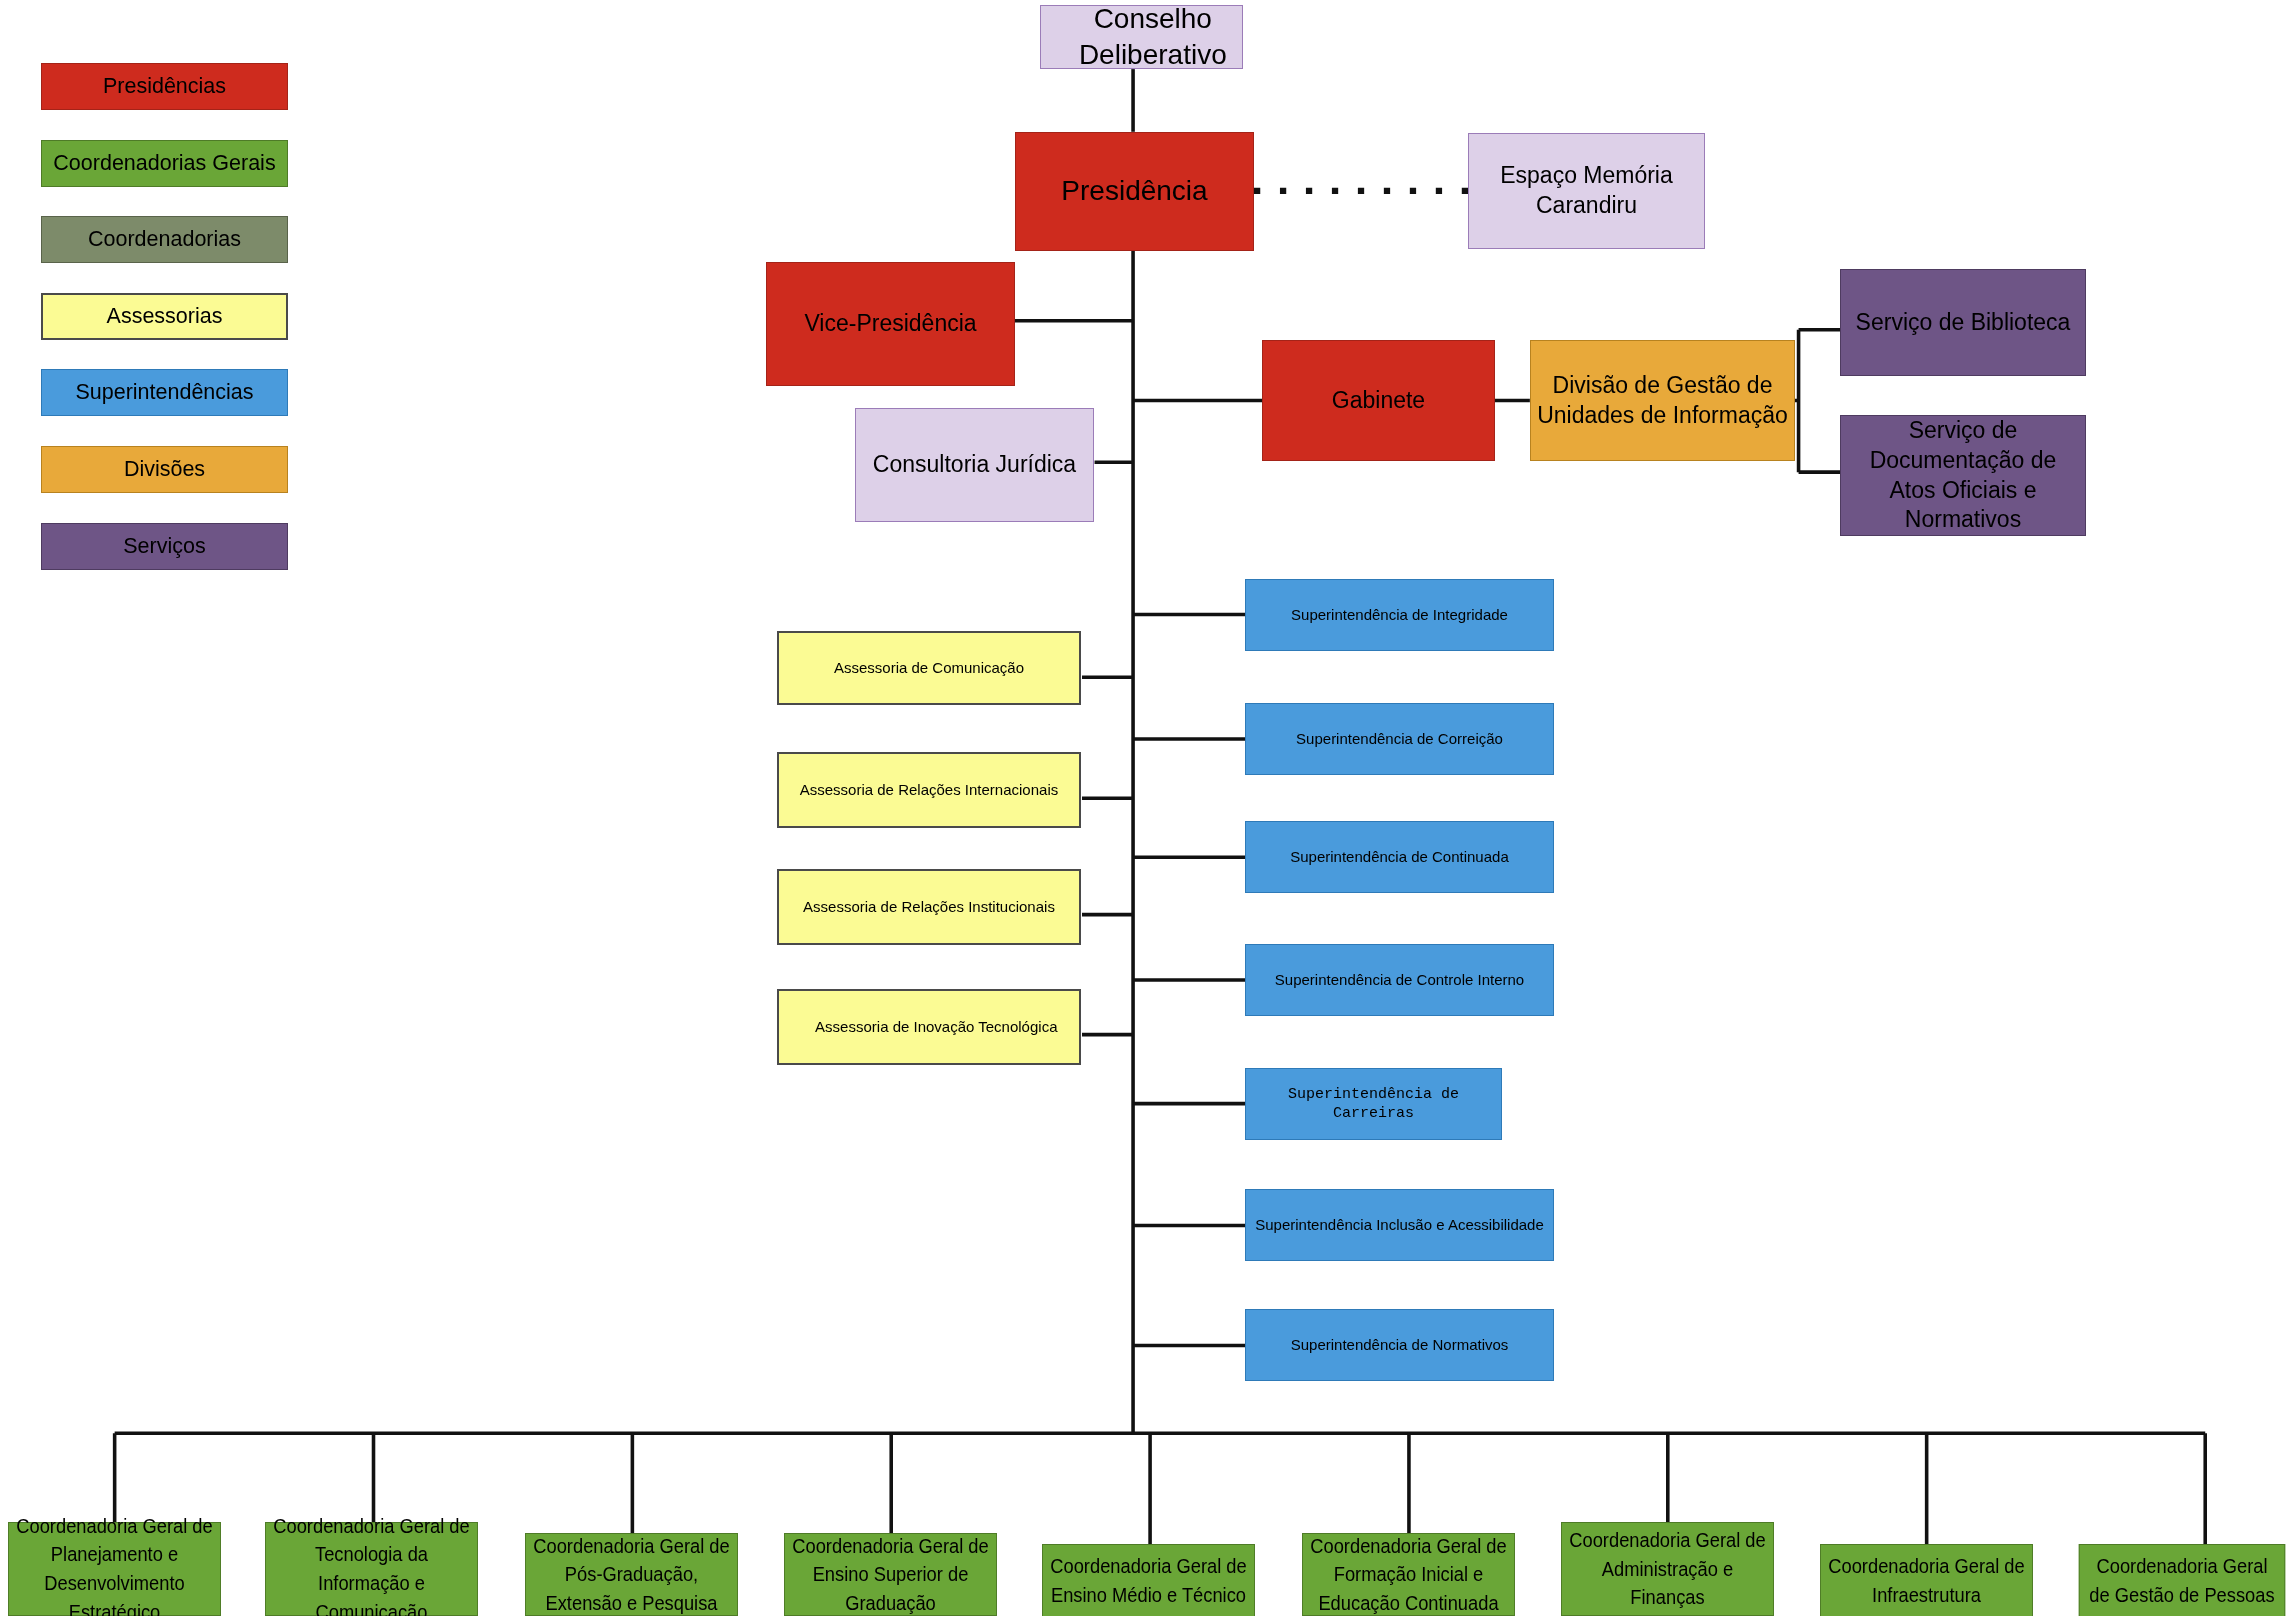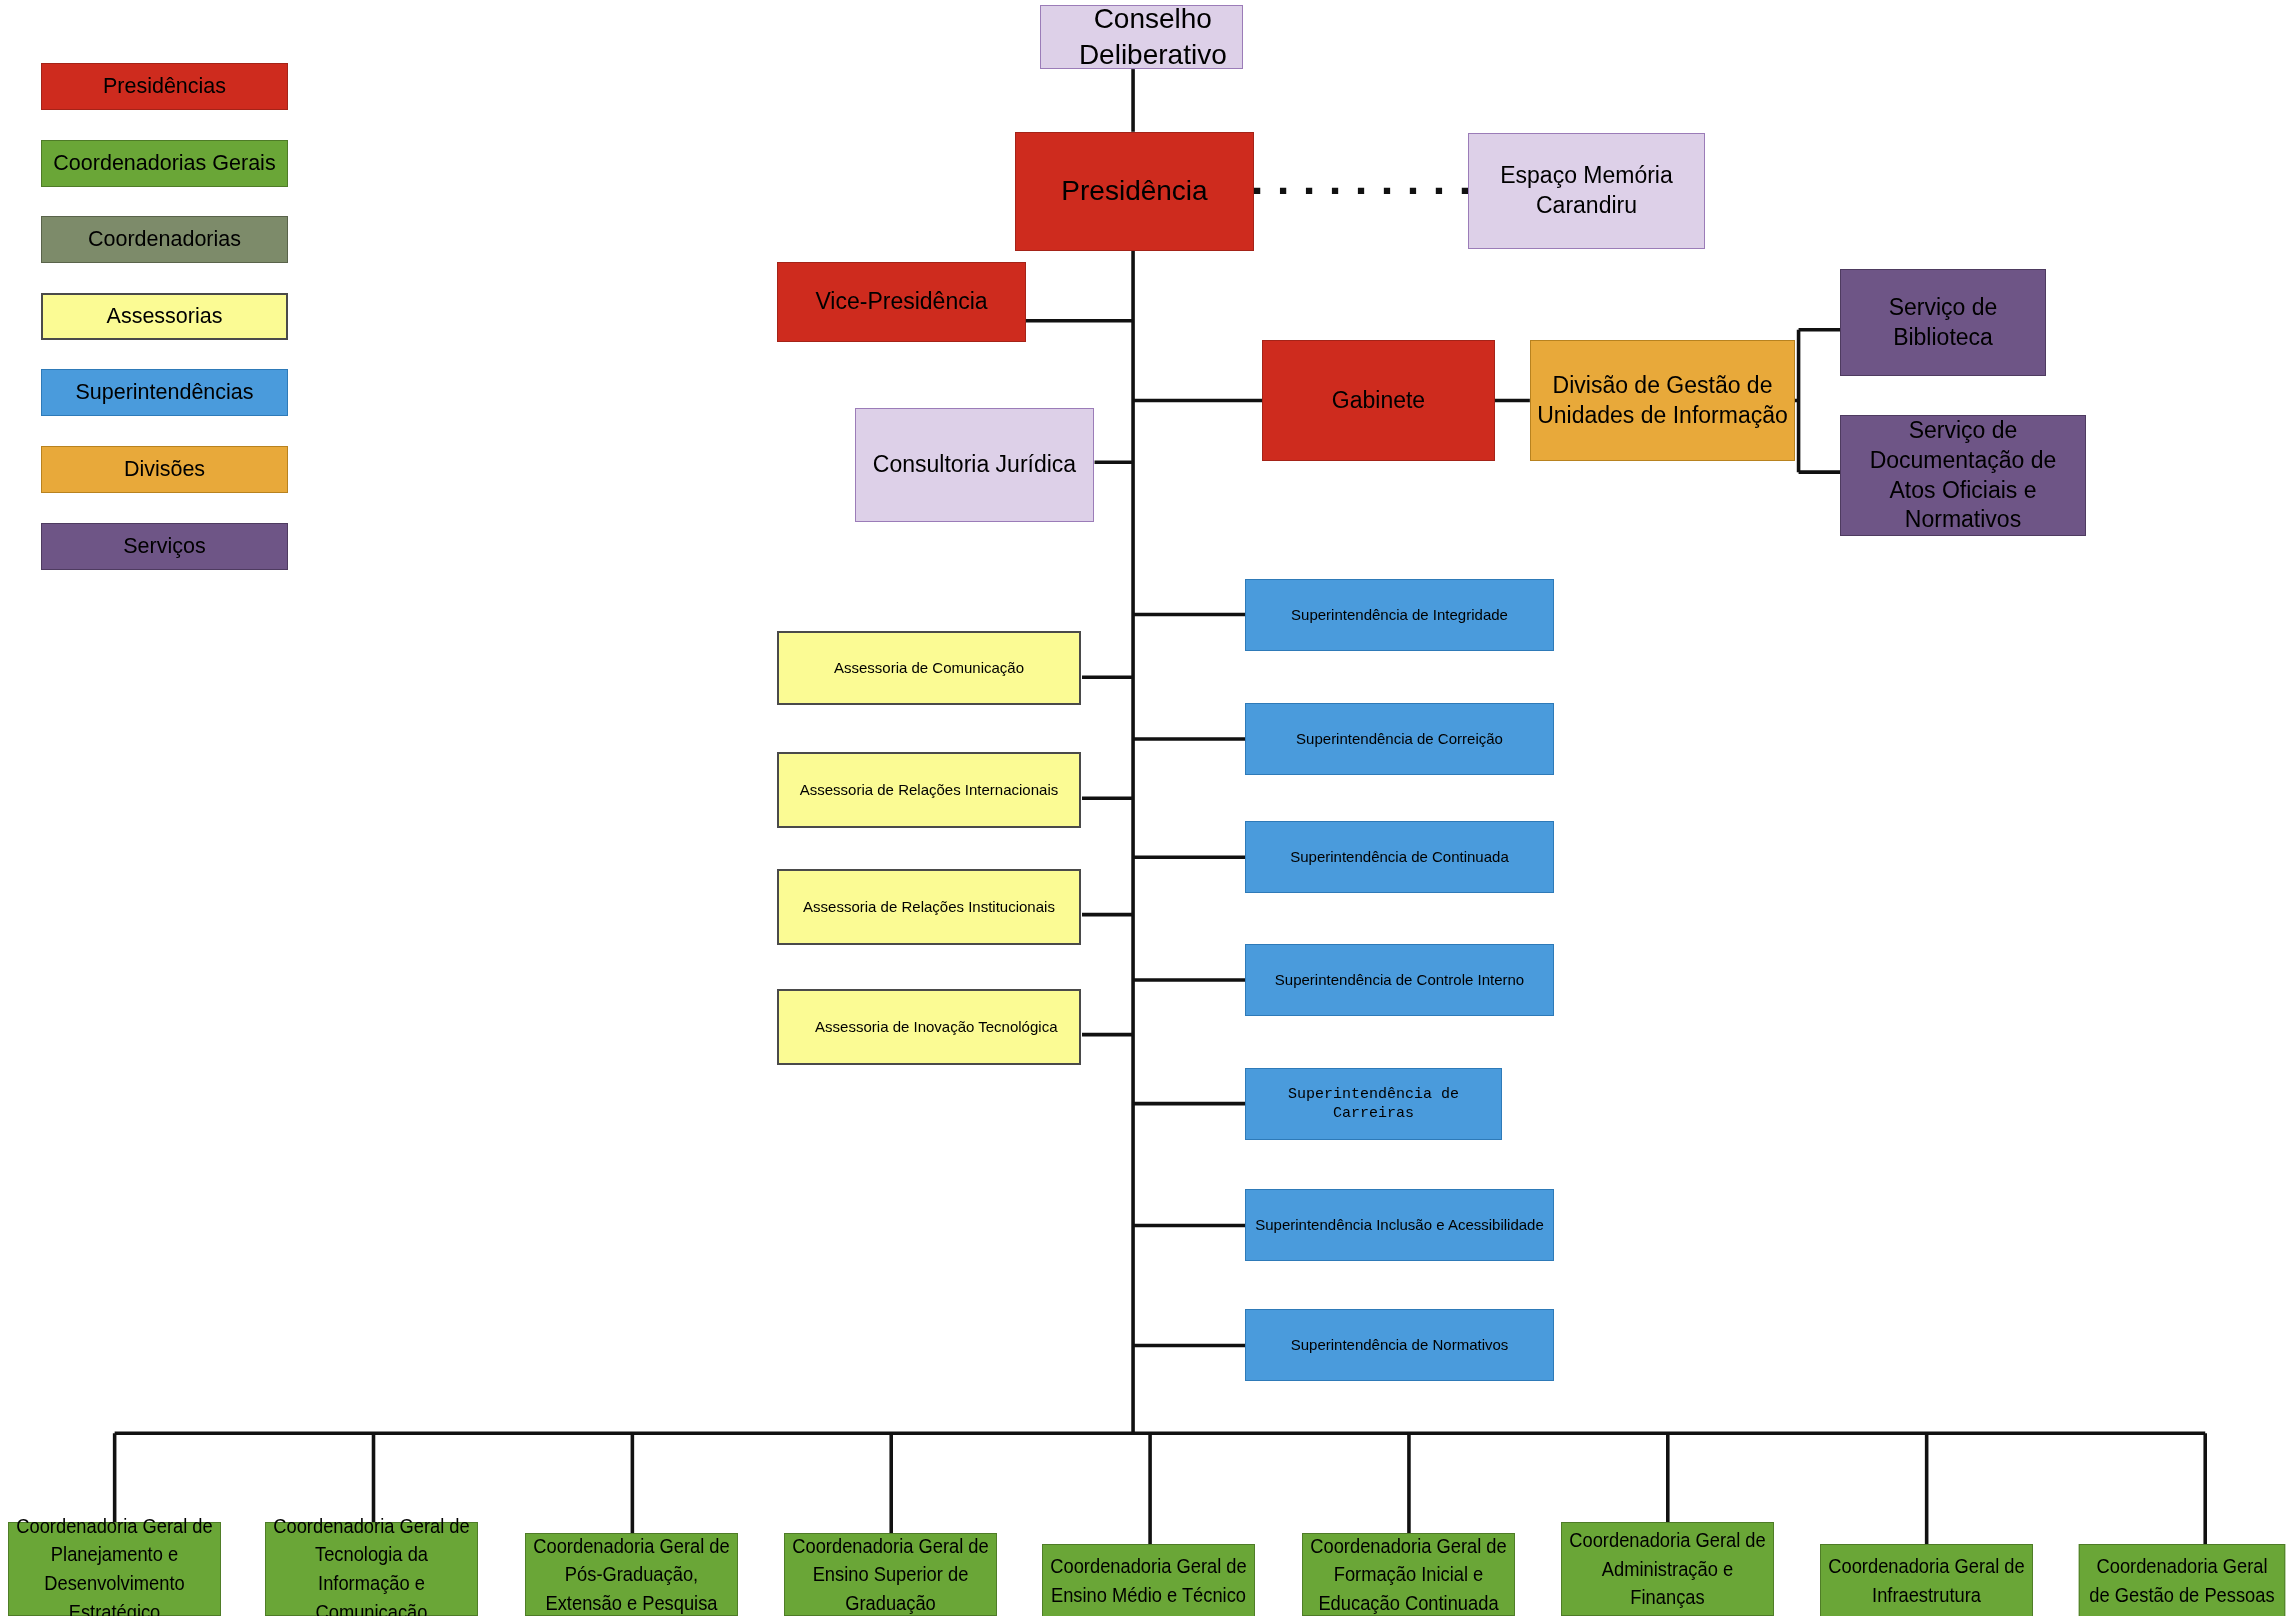--- a/index.html
+++ b/index.html
@@ -144,29 +144,29 @@
       <span>Serviços</span>
     </div>
   </div>
 
   <div class="node sk-conselho f-lg" style="left:1040px;top:5.4px;width:203px;height:64px;padding-left:28px;">Conselho Deliberativo</div>
 
   <div class="node sk-presidencia f-lg" style="left:1015px;top:132px;width:239px;height:119px;">Presidência</div>
 
   <div class="node sk-conselho f-md" style="left:1468px;top:133px;width:237px;height:116px;">Espaço Memória Carandiru</div>
 
-  <div class="node sk-presidencia f-md" style="left:766px;top:262px;width:249px;height:80px;margin-left:11px;">Vice-Presidência</div>
+  <div class="node sk-presidencia f-md" style="left:766px;top:262px;width:249px;height:124px;">Vice-Presidência</div>
 
   <div class="node sk-conselho f-md" style="left:855px;top:408px;width:239px;height:114px;">Consultoria  Jurídica</div>
 
   <div class="node sk-presidencia f-md" style="left:1262px;top:340px;width:233px;height:121px;">Gabinete</div>
 
   <div class="node sk-divisao f-md" style="left:1530px;top:340px;width:265px;height:121px;">Divisão de Gestão de Unidades de Informação</div>
 
-  <div class="node sk-servico f-md" style="left:1840px;top:269px;width:206px;height:107px;">Serviço de Biblioteca</div>
+  <div class="node sk-servico f-md" style="left:1840px;top:269px;width:246px;height:107px;">Serviço de Biblioteca</div>
 
   <div class="node sk-servico f-md" style="left:1840px;top:415px;width:246px;height:121px;">Serviço de Documentação  de Atos Oficiais e Normativos</div>
 
   <div class="node sk-assessoria f-sm" style="left:777px;top:631px;width:304px;height:74px;">Assessoria de Comunicação</div>
 
   <div class="node sk-assessoria f-sm" style="left:777px;top:752px;width:304px;height:76px;">Assessoria de Relações Internacionais</div>
 
   <div class="node sk-assessoria f-sm" style="left:777px;top:869px;width:304px;height:76px;">Assessoria de Relações Institucionais</div>
 
   <div class="node sk-assessoria f-sm" style="left:777px;top:989px;width:304px;height:76px;padding-left:20px;">Assessoria de Inovação Tecnológica</div>

